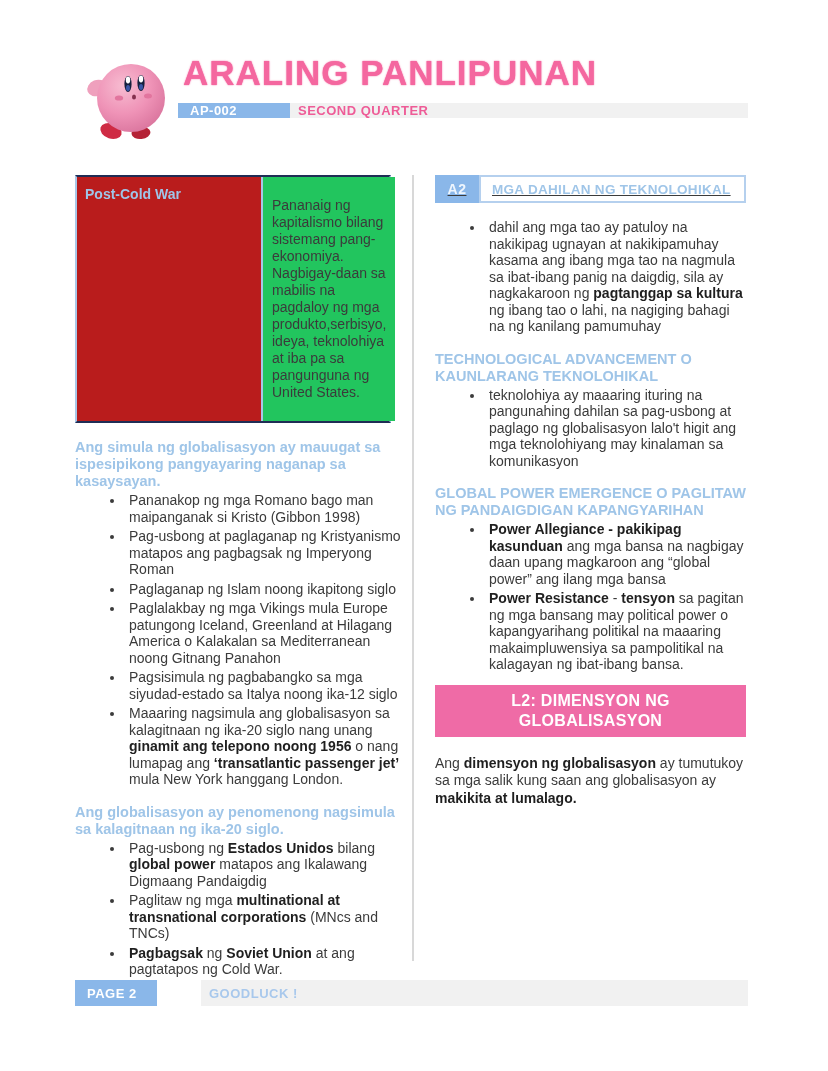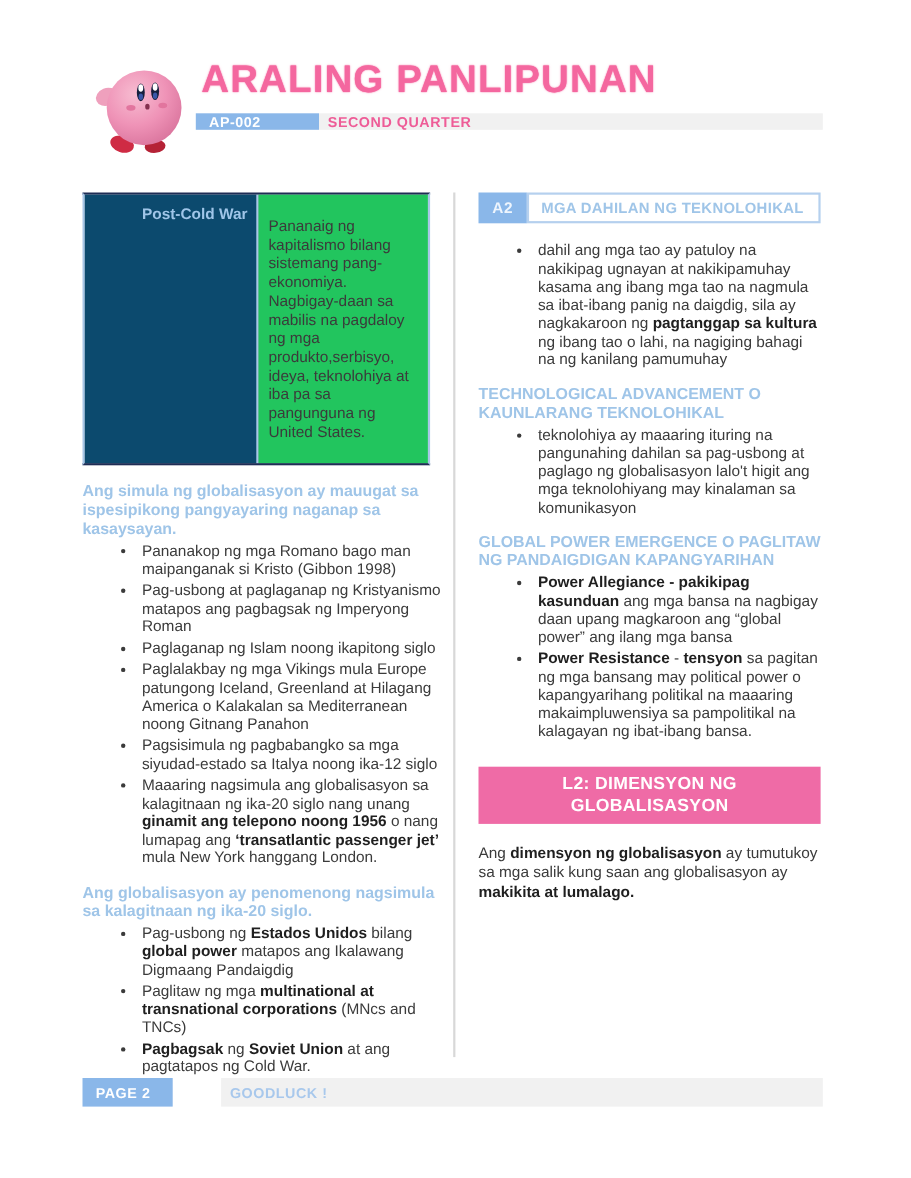--- a/index.html
+++ b/index.html
@@ -58,52 +58,52 @@
   .col-right{width:311px;flex:none;}
   
   .vocab-table{
     width:316px;display:flex;align-items:stretch;
     border-left:2px solid var(--table-light);
     border-right:2px solid var(--table-light);
     border-top:2px solid var(--table-dark);
     border-bottom:2px solid var(--table-dark);
   }
   .vt-term{
-    width:158px;flex:none;background:#0c4a6e;
+    width:186px;flex:none;background:#b91c1c;
     border-right:2px solid var(--table-light);
-    padding:9px 8px;font-size:14px;font-weight:700;color:var(--light-blue);text-align:right;
+    padding:9px 8px;font-size:14px;font-weight:700;color:var(--light-blue);
   }
   .vt-def{flex:1;background:#22c55e;padding:20px 9px;font-size:14px;line-height:17px;}
   
   .section{margin-top:16px;}
   .sec-heading{
     font-size:14.5px;font-weight:700;color:var(--light-blue);
     line-height:17px;margin-bottom:2px;
   }
   ul.bullets{margin:2px 0 0 0;padding:0 0 0 50px;}
   ul.bullets li{
     font-size:14px;line-height:16.5px;margin-bottom:3px;
     padding-left:4px;
   }
   b{font-weight:700;color:#1f1f1f;}
   
-  .topic-header{display:flex;align-items:stretch;height:28px;margin-bottom:2px;}
+  .topic-header{display:flex;align-items:stretch;height:28px;margin-bottom:2px;text-decoration:underline;}
   .topic-badge{
     width:44px;flex:none;background:var(--accent-blue);color:#eef5fd;
     font-size:14px;font-weight:700;display:flex;align-items:center;justify-content:center;
     letter-spacing:.5px;
   }
   .topic-title{
     flex:1;border:2px solid #b5d0ee;background:#ffffff;
     color:var(--light-blue);font-size:13.5px;font-weight:700;letter-spacing:.3px;
     display:flex;align-items:center;padding-left:11px;white-space:nowrap;
   }
   
   .banner{
-    margin-top:24px;width:100%;min-height:52px;background:var(--banner-pink);
+    margin-top:12px;width:100%;min-height:52px;background:var(--banner-pink);
     color:#ffffff;font-size:16px;font-weight:700;letter-spacing:.3px;
     display:flex;align-items:center;justify-content:center;text-align:center;
     padding:6px 34px;line-height:20px;
   }
   .closing{margin:18px 0 0 0;font-size:14px;line-height:17.5px;}
   
   .footer{
     position:absolute;left:75px;top:980px;width:673px;height:26px;
     display:flex;align-items:stretch;gap:44px;
   }

